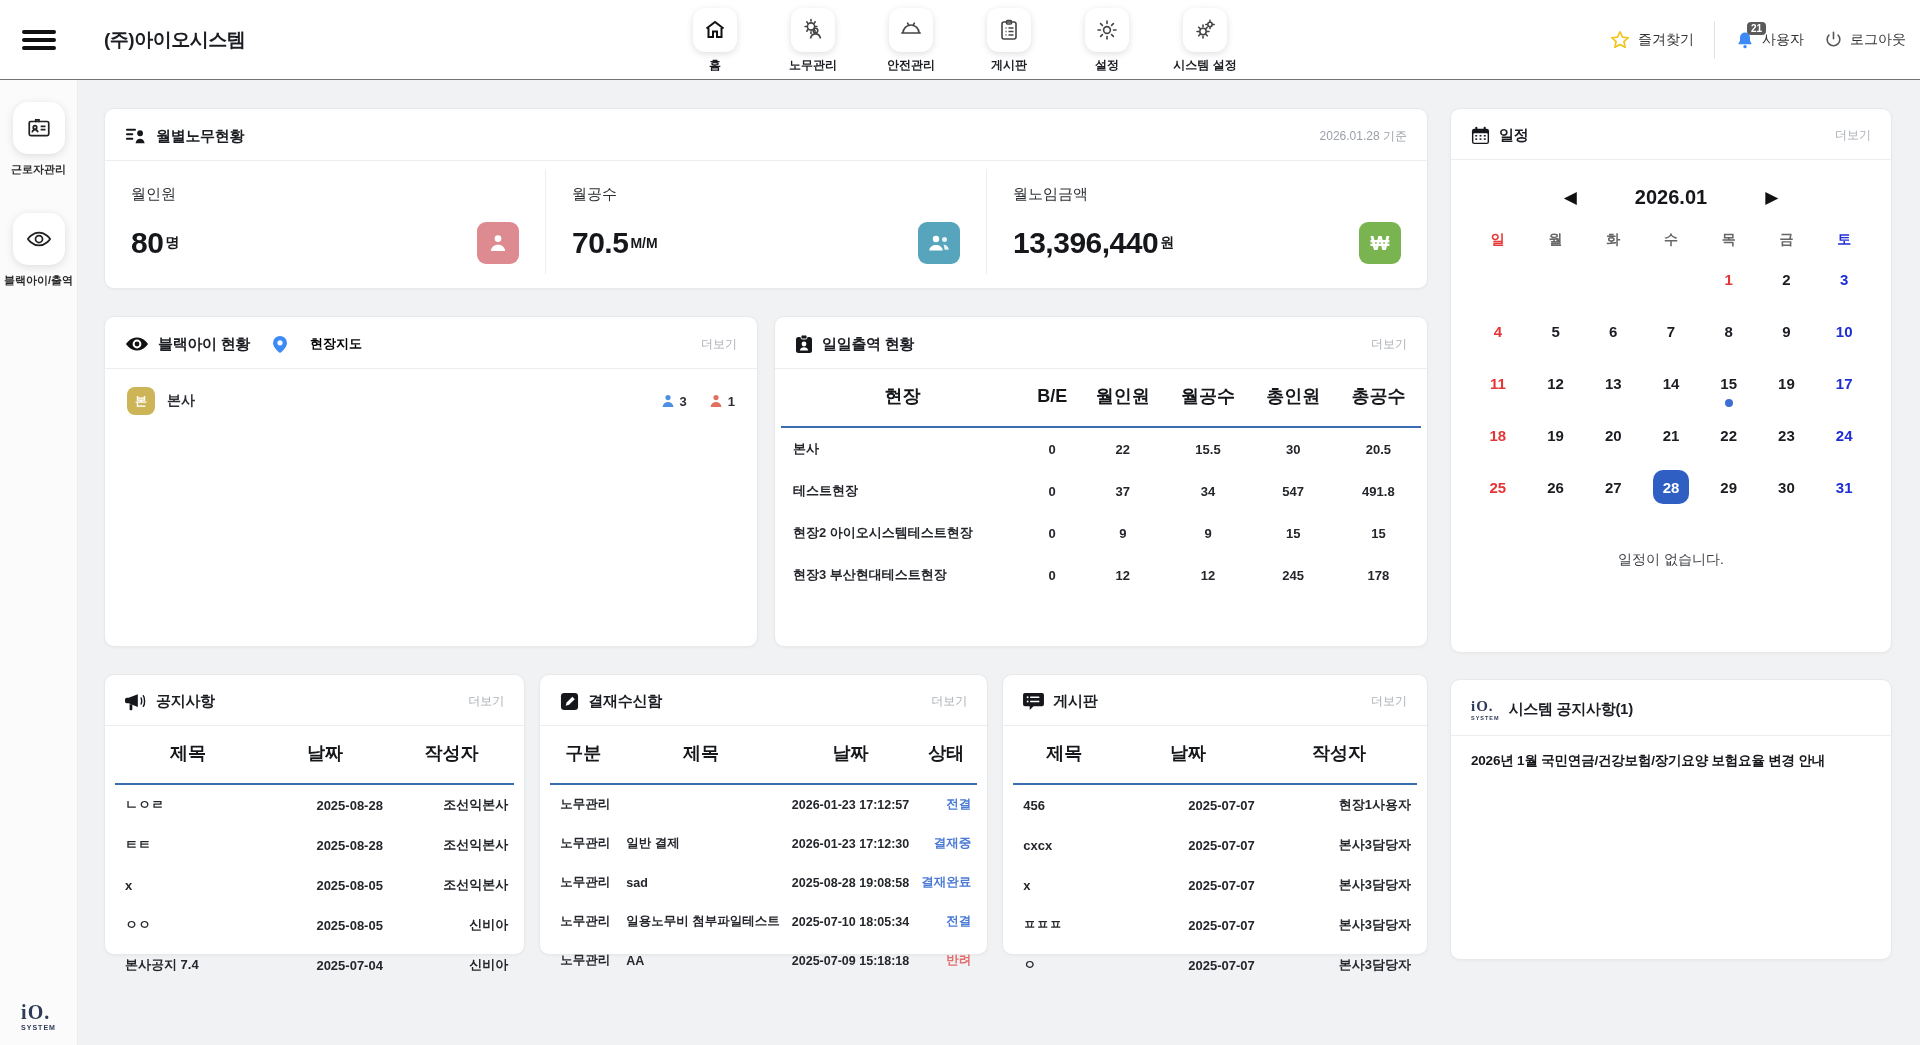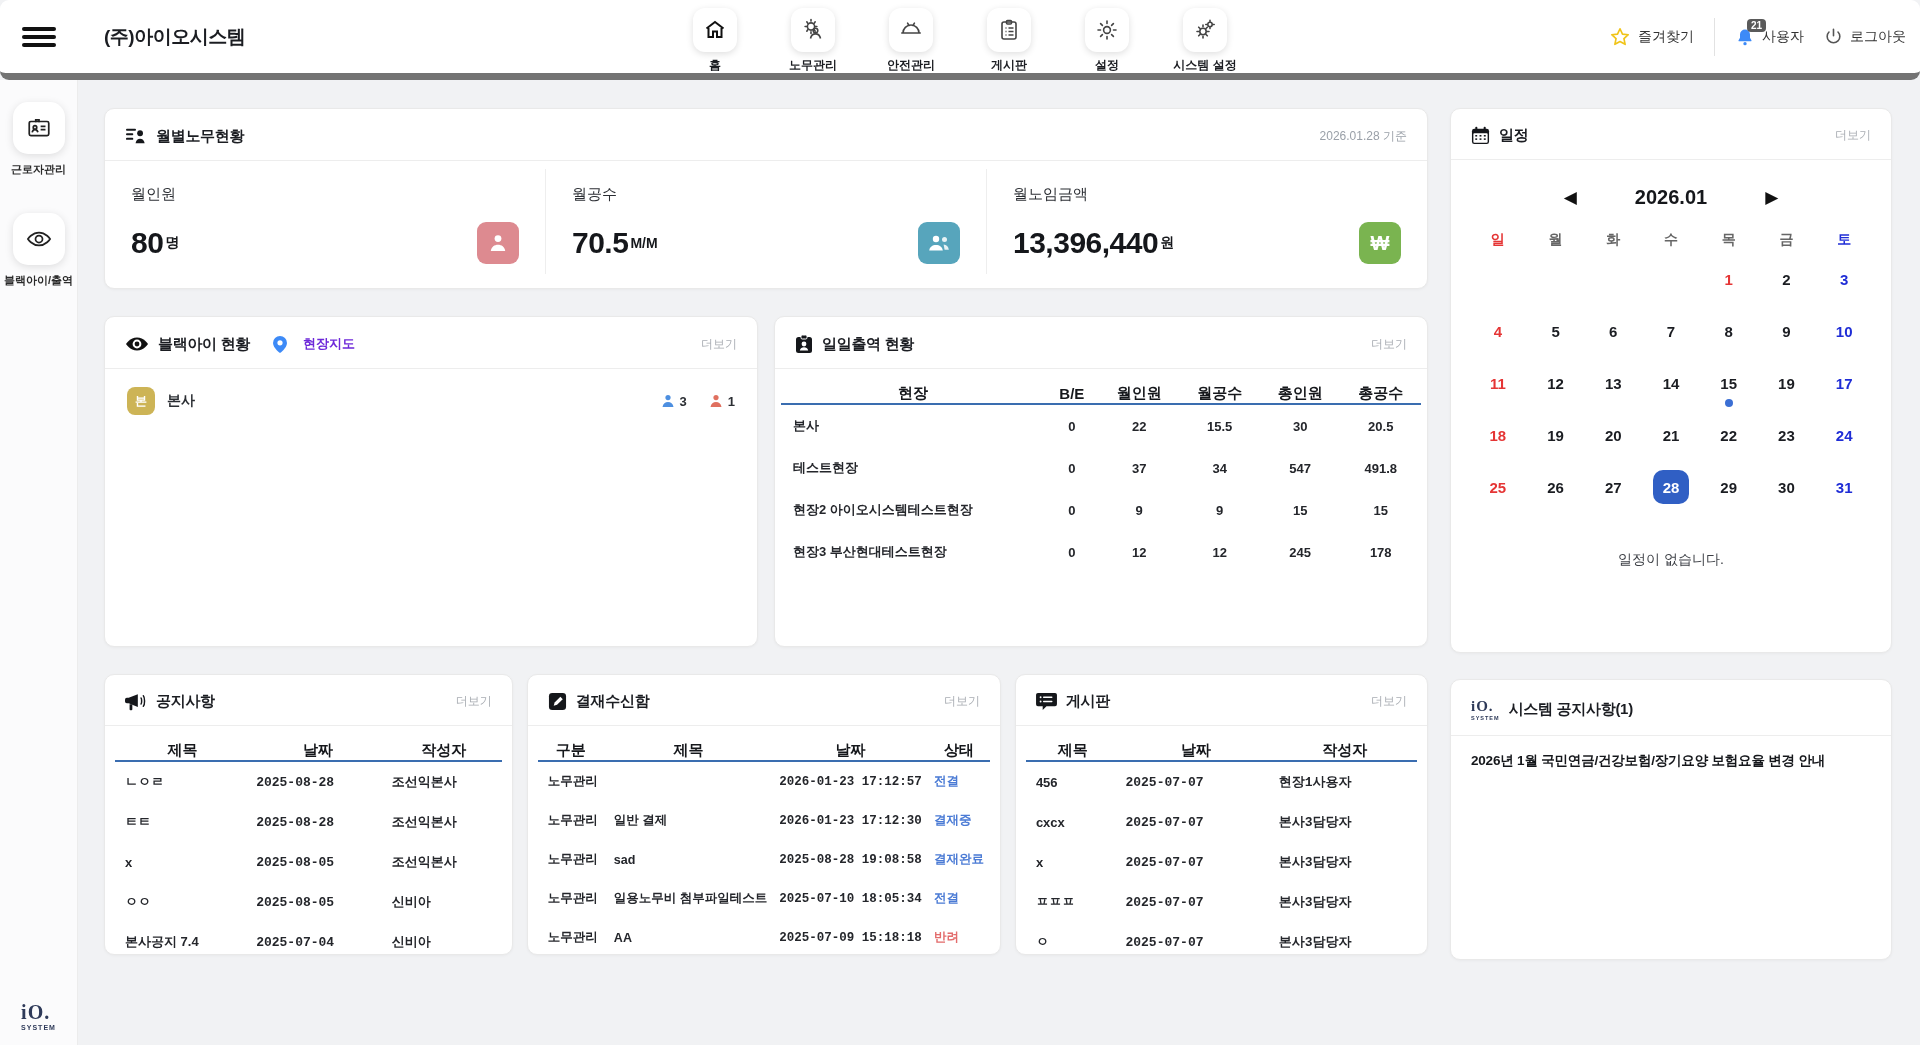--- a/index.html
+++ b/index.html
@@ -1,20 +1,20 @@
 <!DOCTYPE html>
 <html><head>
 <meta charset="utf-8">
 <style>
   * { box-sizing: border-box; margin:0; padding:0; }
   html,body { width:1920px; height:1045px; }
   body { background:#f1f2f4; font-family:"Liberation Sans","DejaVu Sans",sans-serif; color:#222; overflow:hidden; }
 
   
-  .topbar { height:80px; background:#fff; display:flex; align-items:center; border-bottom:7px solid #737373; position:relative;border-radius:9px; }
+  .topbar { height:80px; background:#fff; display:flex; align-items:center; border-bottom:1px solid #737373; position:relative; }
   .hamburger { width:78px; display:flex; justify-content:center; cursor:pointer; }
   .hamburger span { display:block; width:34px; height:4px; background:#111; border-radius:2px; margin:4px 0; }
   .company { font-size:19px; font-weight:bold; color:#1b1d22; margin-left:26px; letter-spacing:-0.5px; }
   .nav { position:absolute; left:50%; transform:translateX(-50%); display:flex; gap:34px; top:8px; }
   .nav-item { display:flex; flex-direction:column; align-items:center; gap:5px; cursor:pointer; width:64px; }
   .nav-icon { width:44px; height:44px; background:#fff; border-radius:12px; box-shadow:0 2px 7px rgba(0,0,0,.13); display:flex; align-items:center; justify-content:center; }
   .nav-label { font-size:12px; font-weight:bold; color:#1b1d22; white-space:nowrap; }
   .top-right { margin-left:auto; display:flex; align-items:center; gap:20px; padding-right:14px; font-size:14px; color:#333; }
   .top-right .grp { display:flex; align-items:center; gap:7px; cursor:pointer; }
   .vdiv { width:1px; height:38px; background:#e2e2e2; }
@@ -51,38 +51,38 @@
   .stat-unit { font-size:14px; font-weight:bold; margin-left:2px; color:#15171b; }
   .stat-ico { margin-left:auto; width:42px; height:42px; border-radius:9px; display:flex; align-items:center; justify-content:center; color:#fff; font-weight:bold; }
 
   
   .be-card { height:331px; }
   .site-row { display:flex; align-items:center; padding:18px 22px; cursor:pointer; }
   .site-badge { width:28px; height:28px; border-radius:8px; background:#cdb456; color:#fff; font-size:12px; font-weight:bold; display:flex; align-items:center; justify-content:center; margin-right:12px; }
   .site-name { font-size:14px; font-weight:bold; color:#2b2e33; }
   .site-counts { margin-left:auto; display:flex; gap:22px; font-size:13px; font-weight:bold; color:#2b2e33; align-items:center; }
   .cnt { display:flex; align-items:center; gap:5px; }
-  .maplink { display:flex; align-items:center; gap:16px; font-size:13px; font-weight:bold; color:#6d28d9; cursor:pointer; margin-left:14px; }
+  .maplink { display:flex; align-items:center; gap:23px; font-size:13px; font-weight:bold; color:#000000; cursor:pointer; margin-left:14px; }
 
   
   table { border-collapse:collapse; width:100%; }
-  thead th { font-size:15px; font-weight:bold; color:#15171b; padding:11px 8px 0; border-bottom:2px solid #3a6db0; }
+  thead th { font-size:18px; font-weight:bold; color:#15171b; padding:11px 8px 18px; border-bottom:2px solid #3a6db0; }
   tbody td { font-size:13px; color:#24262b; padding:12px 8px; font-weight:bold; }
   tbody tr { cursor:pointer; }
   .daily-card { height:331px; }
   .daily-card table { width:calc(100% - 12px); margin:4px 6px 0; }
   .daily-card td.num, .daily-card th.num { text-align:center; }
   .daily-card td.site { text-align:left; padding-left:12px; }
 
   .bottom-row { display:grid; grid-template-columns:0.96fr 1fr 0.97fr; gap:14px; }
   .bottom-card { height:281px; }
   .bottom-card table { width:calc(100% - 20px); margin:4px 10px 0; }
   .bottom-card td { padding:11px 6px; }
   .c-left { text-align:left; padding-left:10px !important; }
-  .c-center { text-align:left;font-family:Liberation Mono, monospace; }
+  .c-center { text-align:right; }
   .status-blue { color:#4b7bd5; }
   .status-red { color:#e36c6c; }
   .appr { font-size:12.5px !important; white-space:nowrap; }
 
   
   .cal-card { height:545px; }
   .cal-nav { display:flex; align-items:center; justify-content:center; gap:58px; margin:26px 0 10px; }
   .cal-month { font-size:20px; font-weight:bold; color:#15171b; }
   .cal-arrow { font-size:17px; color:#111; cursor:pointer; }
   .cal-grid { display:grid; grid-template-columns:repeat(7,1fr); padding:0 18px; }

